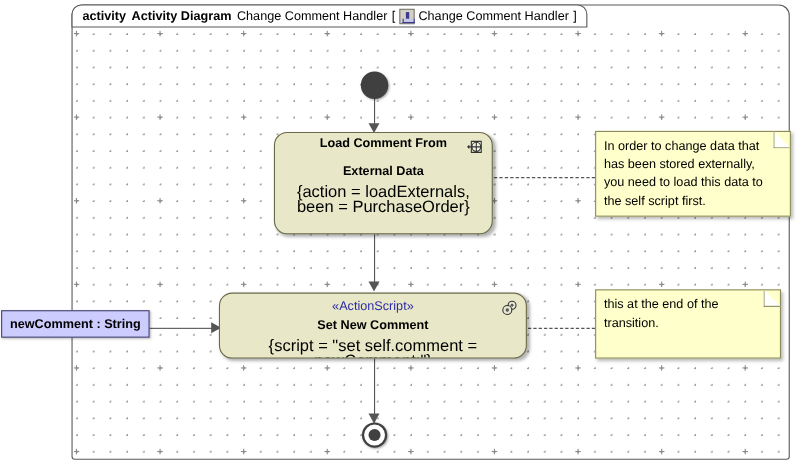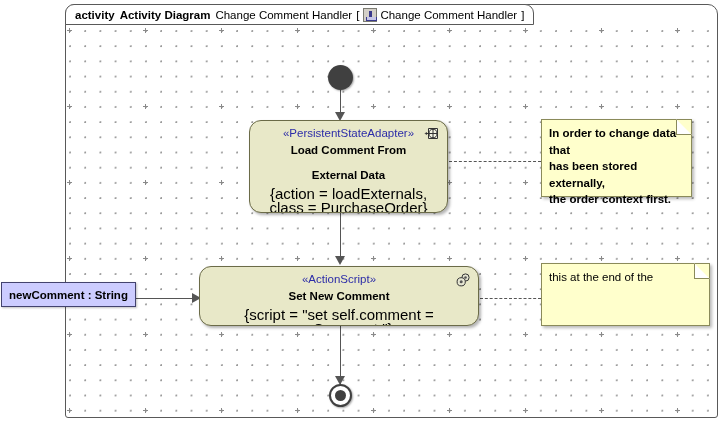--- a/index.html
+++ b/index.html
@@ -275,25 +275,24 @@
     <div class="dashline" style="left:383px;top:156px;width:92px;"></div>
 
     <div class="dashline" style="left:414px;top:293px;width:61px;"></div>
 
     <div class="hline" style="left:0px;top:293px;width:133px;"></div>
     <div class="arrow-right" style="left:126px;top:288px;"></div>
 
     <div class="init-node" style="left:262px;top:60px;"></div>
 
     <div class="action" style="left:183px;top:115px;width:199px;height:93px;">
-      <div class="stereo">«PersistentStateAdapter»</div>
       <div class="act-name">Load Comment From</div>
       <div class="act-name" style="margin-top:11px;">External Data</div>
       <div class="act-body">{action = loadExternals,</div>
-      <div class="act-body" style="margin-top:0;">class = PurchaseOrder}</div>
+      <div class="act-body" style="margin-top:0;">been = PurchaseOrder}</div>
       <span class="node-icon">
         <svg width="17" height="16" viewBox="0 0 17 16">
           <path d="M4.5 2.5 h9 v10 h-9 z" fill="#f2f2e2" stroke="#333" stroke-width="1"></path>
           <ellipse cx="9" cy="7.5" rx="4" ry="4.2" fill="none" stroke="#333" stroke-width="1"></ellipse>
           <path d="M9 3.3 v8.4 M5 7.5 h8" stroke="#333" stroke-width="1"></path>
           <path d="M4.5 7.5 h-3 M2.6 6.2 l-1.3 1.3 l1.3 1.3" fill="none" stroke="#333" stroke-width="1"></path>
         </svg>
       </span>
     </div>
 
@@ -306,30 +305,32 @@
           <circle cx="10.5" cy="5.5" r="3.6" fill="#e6e6d2" stroke="#333" stroke-width="1"></circle>
           <circle cx="10.5" cy="5.5" r="1.3" fill="#555"></circle>
           <circle cx="6.2" cy="9.8" r="4.1" fill="#e6e6d2" stroke="#333" stroke-width="1"></circle>
           <circle cx="6.2" cy="9.8" r="1.5" fill="#555"></circle>
         </svg>
       </span>
     </div>
 
     <div class="final-node" style="left:263px;top:379px;"></div>
 
-    <div class="note" style="left:475px;top:114px;width:151px;height:78px;font-weight:bold;">
+    <div class="note" style="left:475px;top:114px;width:178px;height:78px;">
       <div class="note-fold"></div>
       <div>In order to change data that</div>
       <div>has been stored externally,</div>
-      <div>the order context first.</div>
+      <div>you need to load this data to</div>
+      <div>the self script first.</div>
     </div>
 
     <div class="note" style="left:475px;top:258px;width:169px;height:63px;">
       <div class="note-fold"></div>
       <div>this at the end of the</div>
+      <div>transition.</div>
     </div>
 
   </div>
 
   <div class="param" style="left:1px;top:282px;width:135px;height:25px;">
     <span>newComment : String</span>
   </div>
 
 </div>
 

